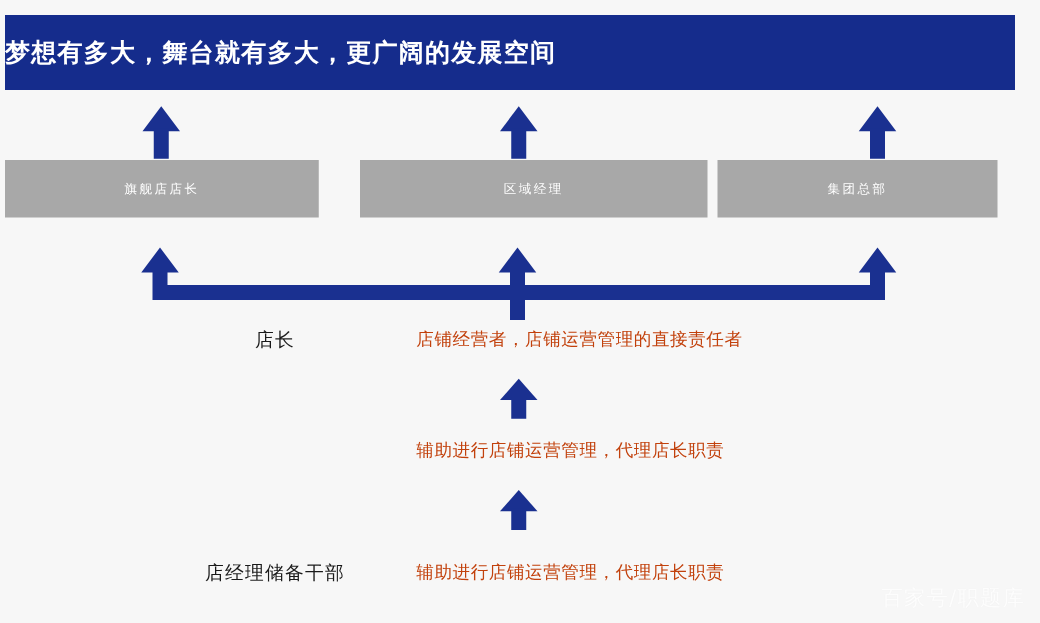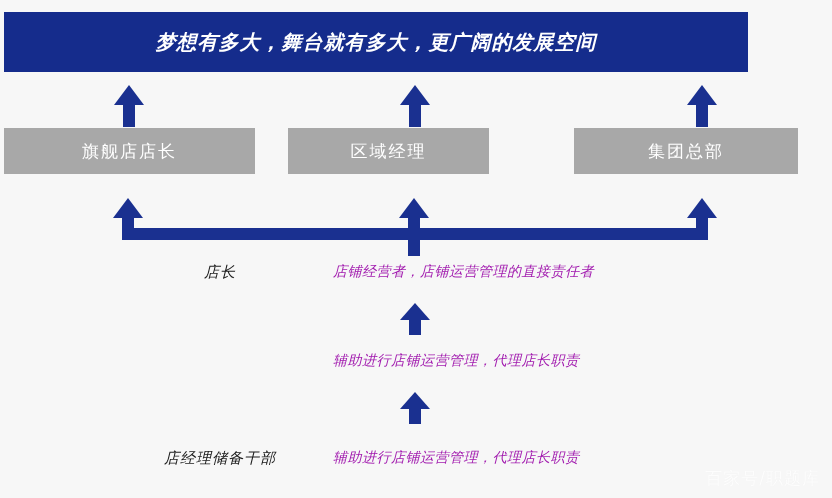--- a/index.html
+++ b/index.html
@@ -20,53 +20,52 @@
     width: 832px;
     height: 498px;
     background: #f7f7f7;
   }
 
   
   .banner {
     position: absolute;
     left: 4px;
     top: 12px;
-    width: 744px;
+    width: 808px;
     height: 60px;
     background: #152c8c;
     display: flex;
     align-items: center;
-    justify-content: center;
-    font-style: italic;
+    justify-content: flex-start;
   }
   .banner-text {
     color: #ffffff;
     font-size: 20px;
     font-weight: bold;
     letter-spacing: 1px;
     white-space: nowrap;
   }
 
   
   .gray-box {
     position: absolute;
     height: 46px;
     background: #a8a8a8;
     display: flex;
     align-items: center;
     justify-content: center;
   }
   .gray-box-text {
     color: #ffffff;
-    font-size: 17px;
+    font-size: 10px;
     letter-spacing: 2px;
     white-space: nowrap;
   }
   .box-1 { left: 4px;   top: 128px; width: 251px; }
-  .box-2 { left: 288px; top: 128px; width: 201px; }
+  .box-2 { left: 288px; top: 128px; width: 278px; }
   .box-3 { left: 574px; top: 128px; width: 224px; }
 
   
   .arrow-up {
     position: absolute;
     width: 30px;
     height: 42px;
   }
   .arrow-head {
     position: absolute;
@@ -164,40 +163,39 @@
   }
   .row-arrow-a { top: 303px; }
   .row-arrow-b { top: 392px; }
 
   
   .row {
     position: absolute;
     left: 0;
     width: 832px;
     height: 24px;
-    font-style: italic;
   }
   .row-1 { top: 263px; }
   .row-2 { top: 352px; }
   .row-3 { top: 449px; }
 
   .role-label {
     position: absolute;
     left: 120px;
     width: 200px;
     text-align: center;
     color: #1a1a1a;
     font-size: 15px;
     letter-spacing: 1px;
     white-space: nowrap;
   }
   .role-desc {
     position: absolute;
     left: 333px;
-    color: #a21caf;
+    color: #c2410c;
     font-size: 14px;
     letter-spacing: 0.5px;
     white-space: nowrap;
   }
 
   
   .watermark {
     position: absolute;
     right: 12px;
     bottom: 8px;

